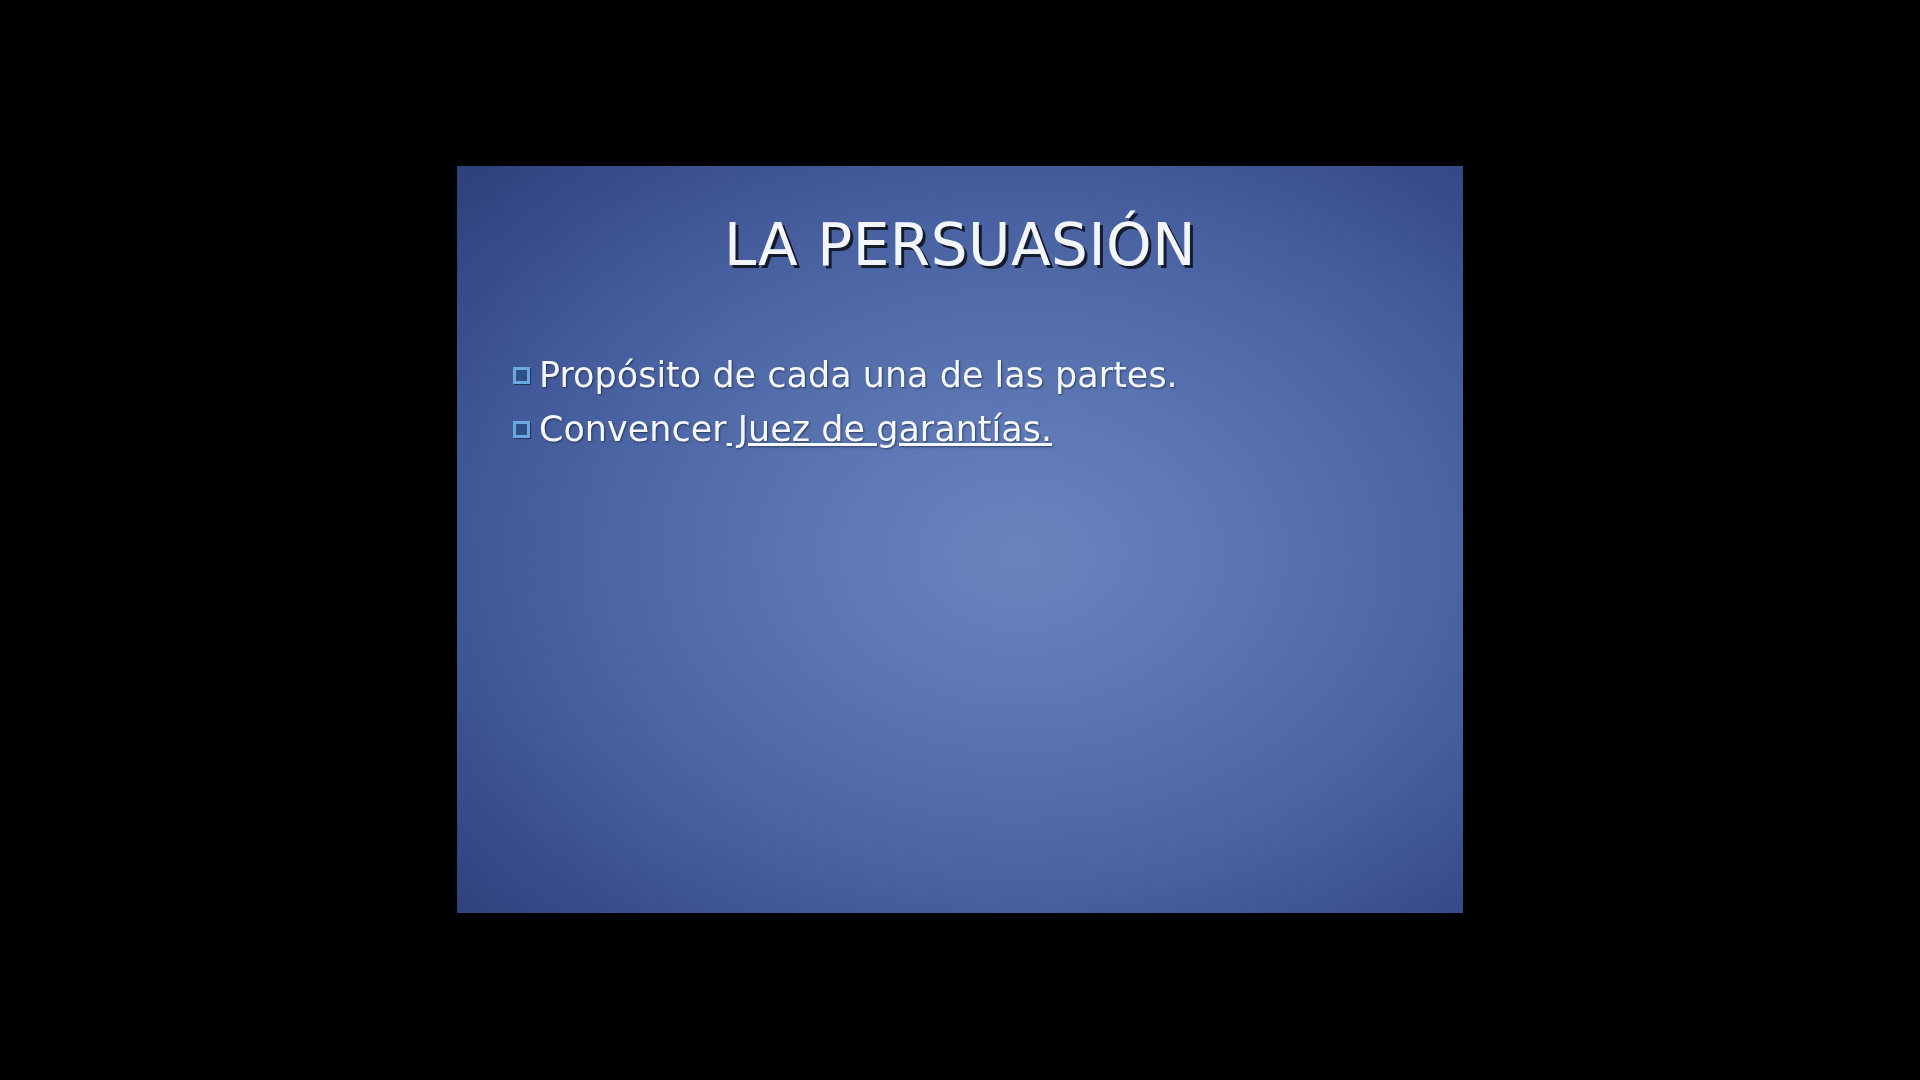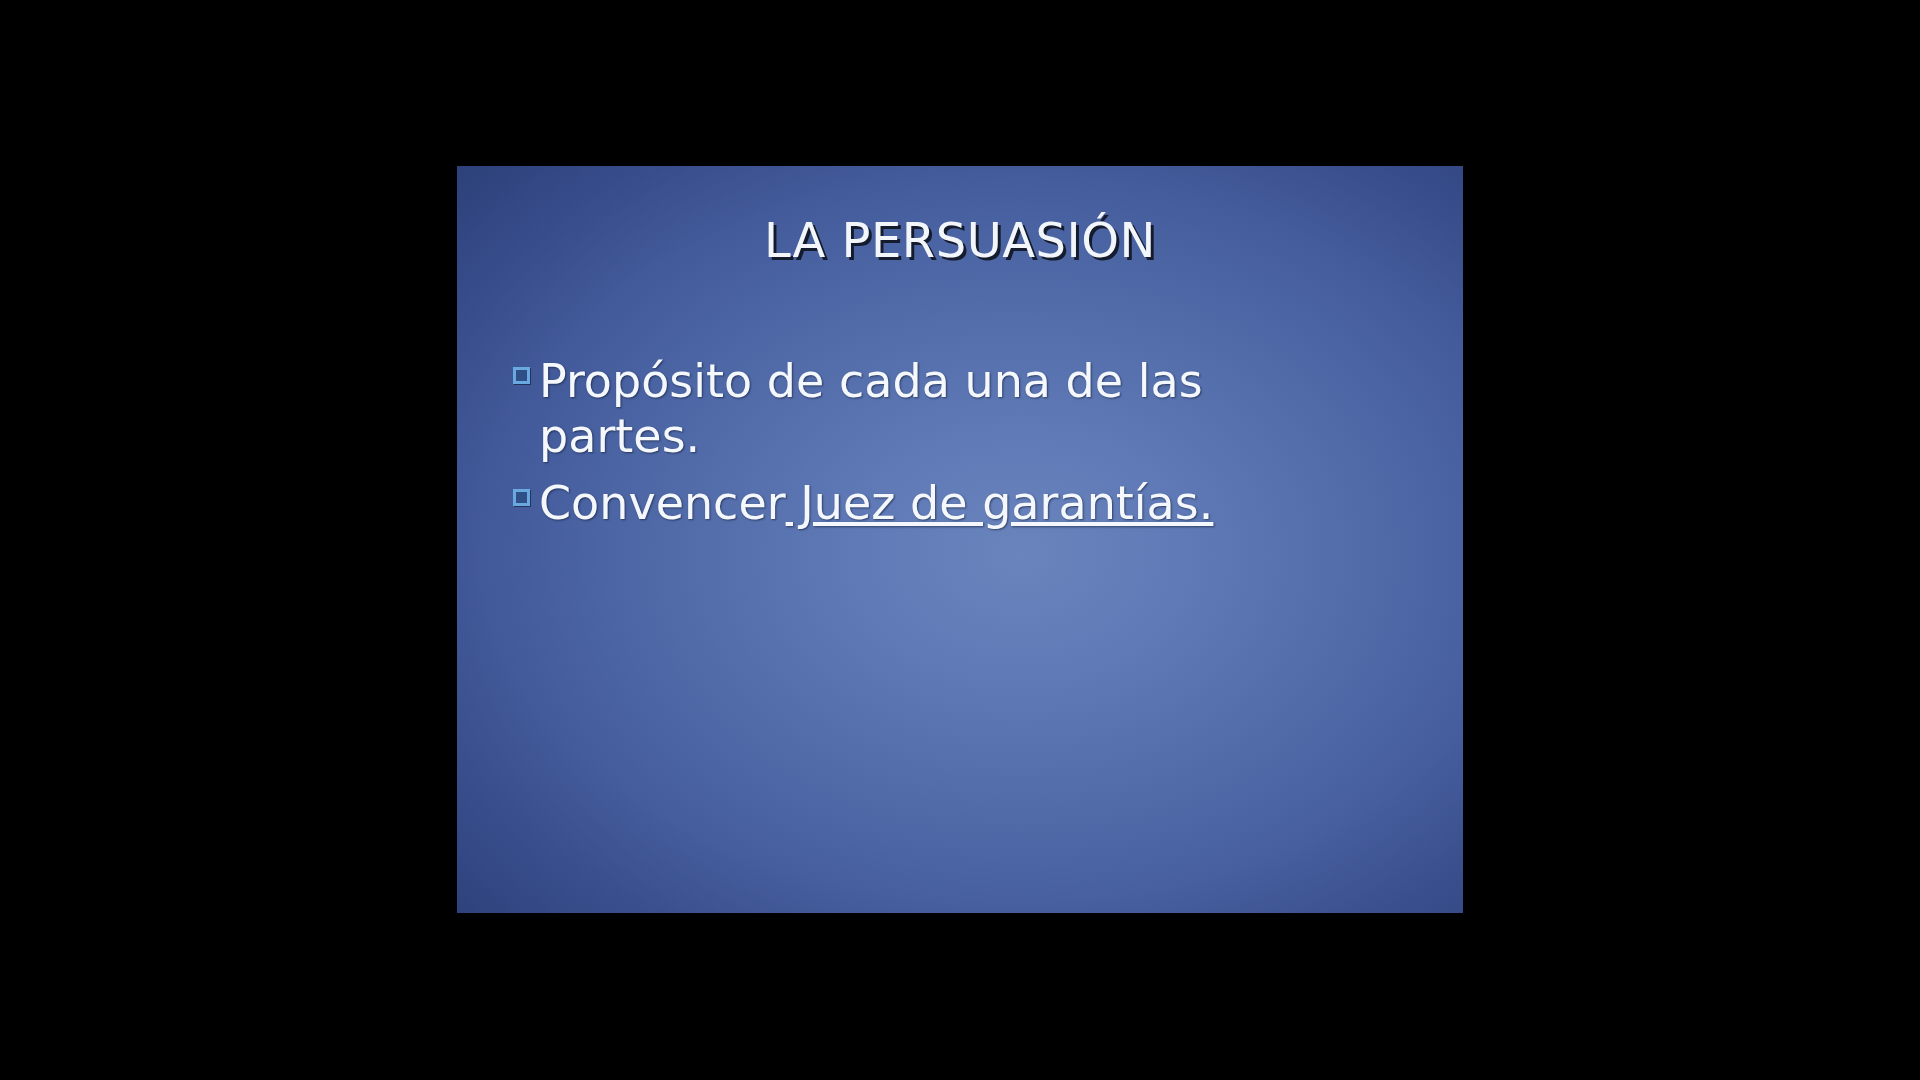--- a/index.html
+++ b/index.html
@@ -58,37 +58,37 @@
   }
 
   
   #slide-title {
     position: absolute;
     left: 0;
     right: 0;
     top: 48px;
     text-align: center;
     color: #f2f6fb;
-    font-size: 48px;
+    font-size: 58px;
     line-height: 1.1;
     letter-spacing: 0.5px;
     font-weight: 400;
     text-shadow: 3px 3px 0 rgba(0,0,0,0.72);
     z-index: 3;
   }
 
   
   #body-list {
     position: absolute;
     left: 56px;
     top: 188px;
     width: 844px;
     z-index: 3;
     color: #f4f7fc;
-    font-size: 46px;
+    font-size: 35px;
     line-height: 1.20;
   }
 
   .bullet-row {
     display: flex;
     align-items: flex-start;
     margin-bottom: 12px;
   }
 
   .bullet-marker {

